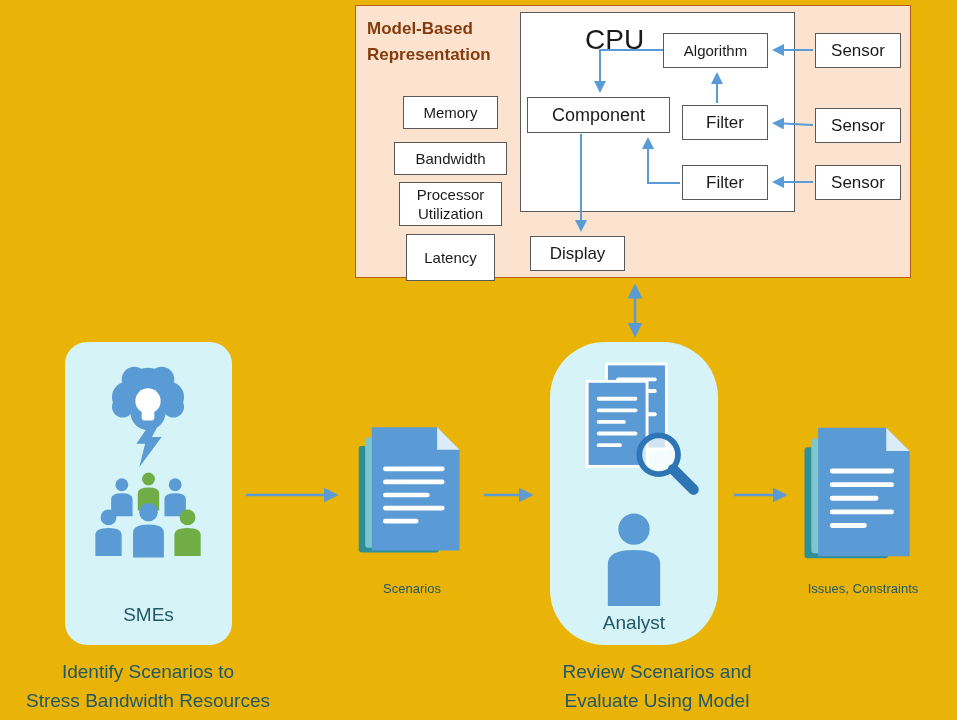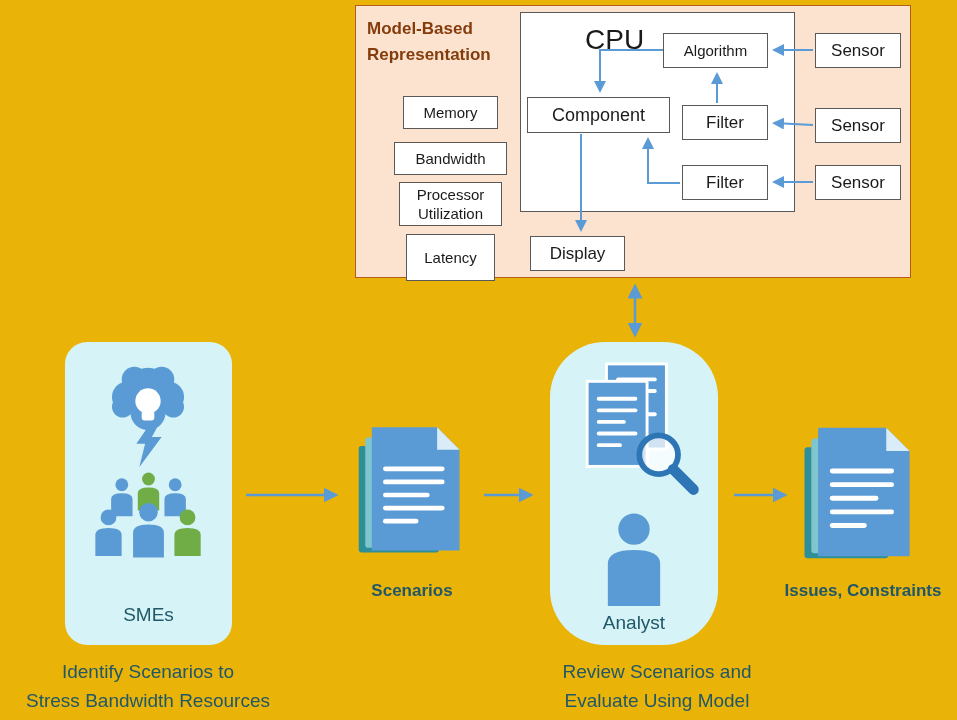--- a/index.html
+++ b/index.html
@@ -55,21 +55,21 @@
   .analyst-card{left:550px;top:342px;width:168px;height:303px;}
 
   .card-label{width:100%;text-align:center;font-size:19px;font-weight:500;color:var(--teal-text);}
   .sme-label{top:262px;}
   .analyst-label{top:270px;}
 
   .caption{font-size:19px;line-height:1.5;font-weight:500;color:var(--teal-text);text-align:center;}
   .caption-sme{left:8px;top:658px;width:280px;}
   .caption-analyst{left:517px;top:658px;width:280px;}
 
-  .icon-label{font-size:17px;font-weight:700;color:var(--teal-text);text-align:center;}
+  .icon-label{font-size:13px;font-weight:400;color:var(--teal-text);text-align:center;}
   .scenarios-label{left:352px;top:581px;width:120px;}
   .issues-label{left:763px;top:581px;width:200px;}
 
   .brain-icon{left:33px;top:20px;}
   .crowd-icon{left:26px;top:128px;}
   .analyst-docs-icon{left:12px;top:20px;}
   .analyst-person-icon{left:51px;top:170px;}
   .scenarios-icon{left:355px;top:418px;}
   .issues-icon{left:800px;top:418px;}
 </style>

